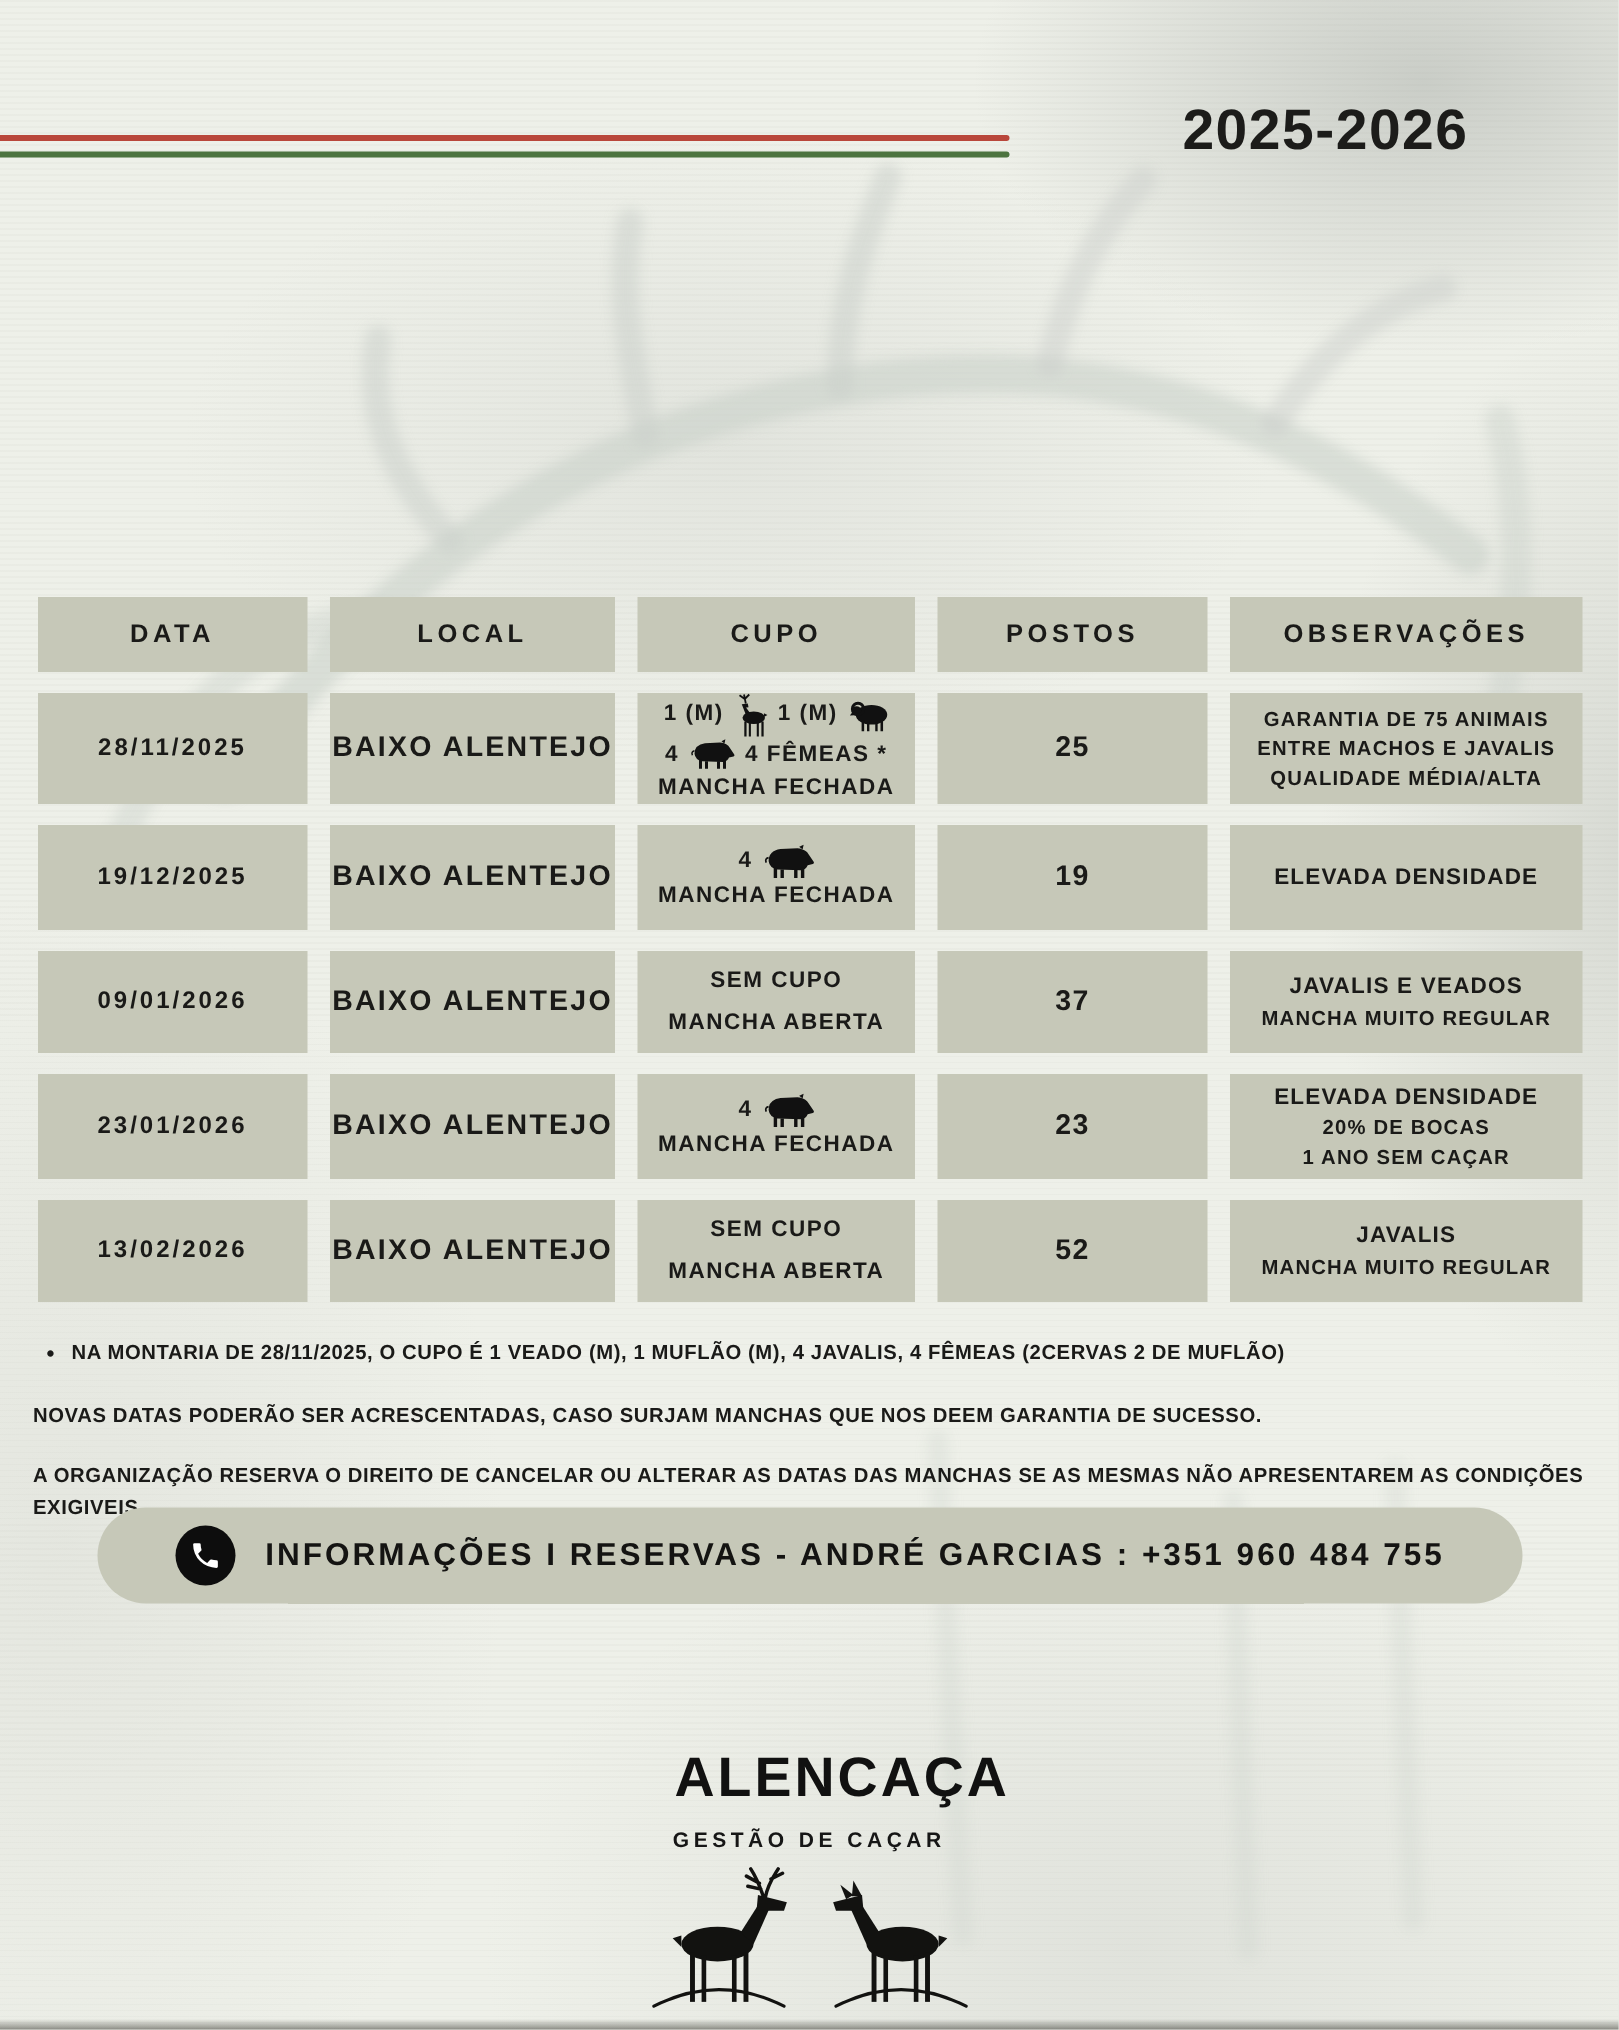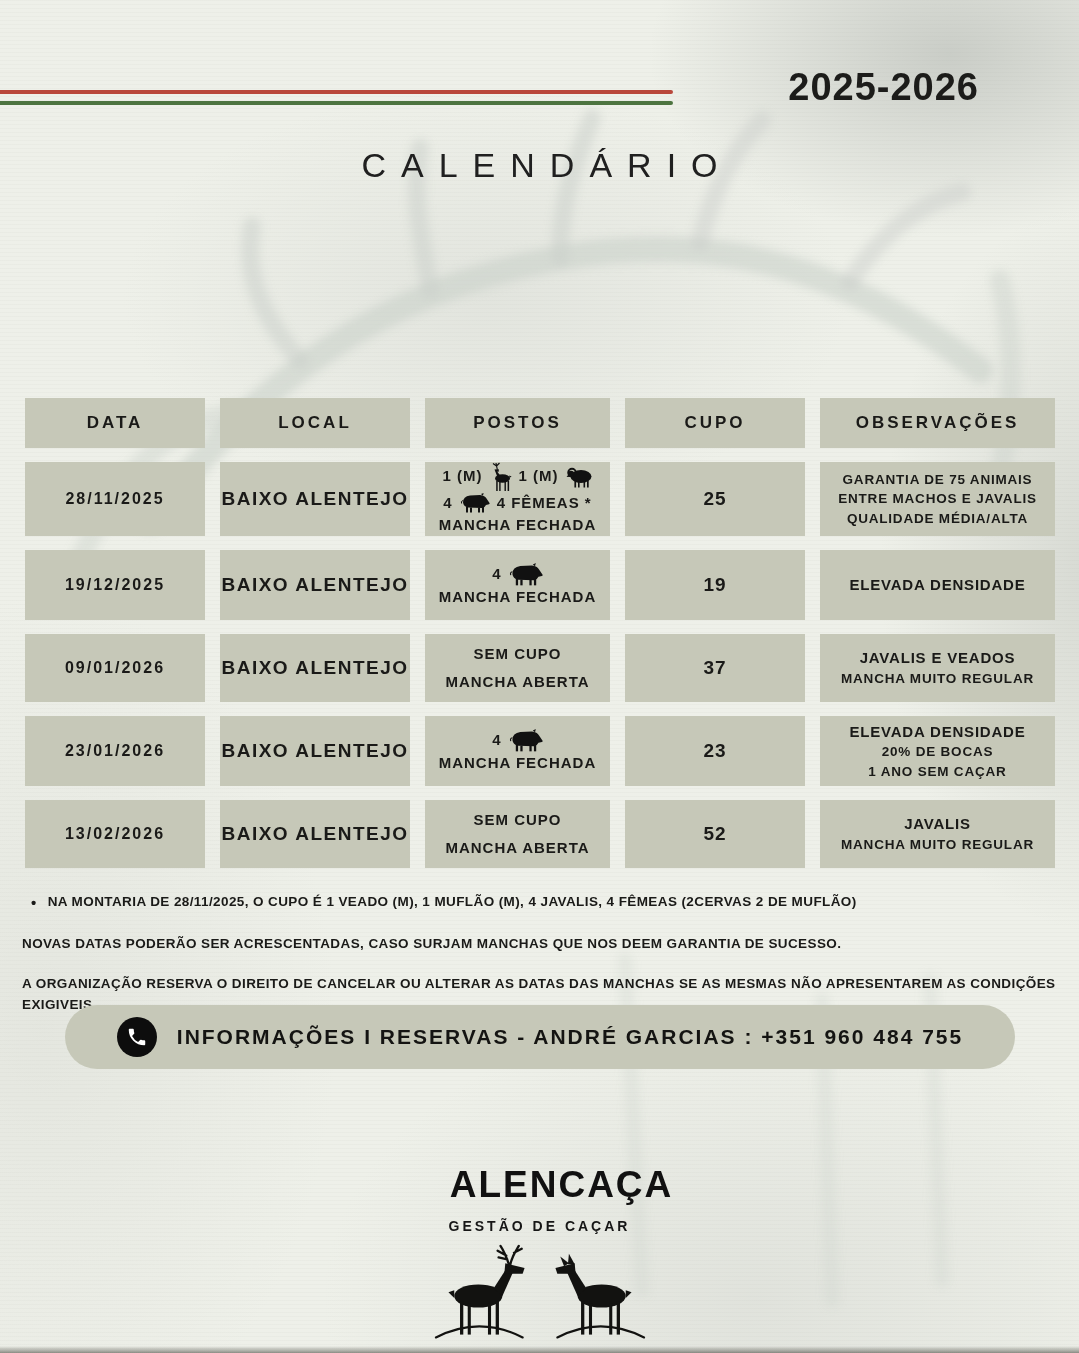--- a/index.html
+++ b/index.html
@@ -88,27 +88,26 @@
       <path d="M990,520 C1010,440 1020,360 1000,280" stroke-width="20" opacity="0.4"></path>
       <path d="M625,960 L642,1290" stroke-width="14" opacity="0.28"></path>
       <path d="M822,1000 L832,1300" stroke-width="14" opacity="0.28"></path>
       <path d="M930,980 L942,1280" stroke-width="14" opacity="0.25"></path>
     </g>
   </svg>
 
   <div class="rule rule-red"></div>
   <div class="rule rule-green"></div>
   <div class="season">2025-2026</div>
-  <h1 class="title">CALENDÁRIO</h1>
 
   <div class="table">
     <div class="cell header">DATA</div>
     <div class="cell header">LOCAL</div>
+    <div class="cell header">CUPO</div>
     <div class="cell header">POSTOS</div>
-    <div class="cell header">CUPO</div>
     <div class="cell header">OBSERVAÇÕES</div>
 
     <div class="cell date">28/11/2025</div>
     <div class="cell local">BAIXO ALENTEJO</div>
     <div class="cell cupo">
       <div class="cupo-line">
         <span>1 (M)</span>
         <svg class="ico ico-stag" viewBox="0 0 22 30">
           <g fill="#111">
             <path d="M7.2 7 L6 1 M6.5 4 L3 1.5 M6.5 4 L9.5 1" stroke="#111" stroke-width="1.2" fill="none"></path>

